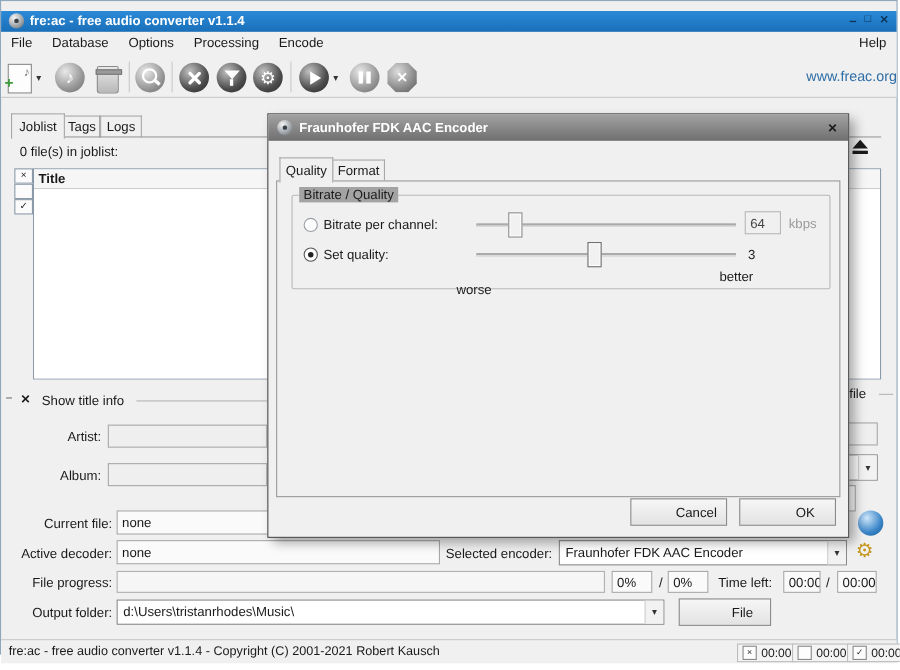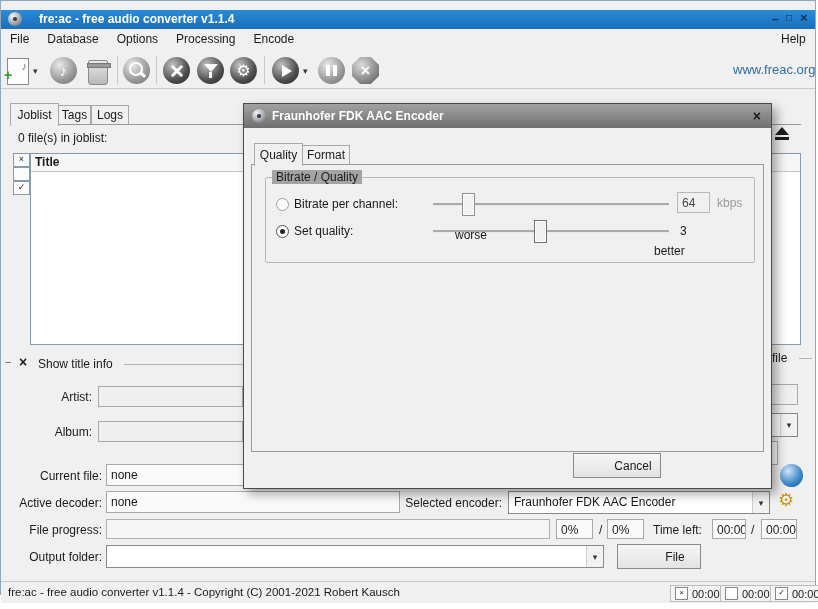--- a/index.html
+++ b/index.html
@@ -1,21 +1,21 @@
 <!DOCTYPE html>
 <html><head>
 <meta charset="utf-8">
 <style>
   html,body{margin:0;padding:0;background:#fff;}
   .screen{position:relative;width:818px;height:609px;background:#ffffff;overflow:hidden;
           font-family:"Liberation Sans","DejaVu Sans",sans-serif;font-size:12px;color:#1a1a1a;}
   .abs{position:absolute;}
   .win-border{left:0;top:9;width:814px;height:593px;border:1px solid #90a8bc;background:#f0f0f0;}
   .titlebar{left:1px;top:10px;width:814px;height:19px;background:linear-gradient(180deg,#2a8ad8,#1a6fb8);}
-  .title-text{left:27px;top:12px;color:#fff;font-weight:bold;margin-left:12px;}
+  .title-text{left:27px;top:12px;color:#fff;font-weight:bold;}
   .cdicon{border-radius:50%;background:radial-gradient(circle at 35% 30%,#f4f4f4,#9aa0a6 60%,#5c6166);}
   .cdicon::after{content:"";position:absolute;left:38%;top:38%;width:24%;height:24%;border-radius:50%;background:#394048;}
   .winbtn{color:#0e3256;font-weight:bold;font-size:12px;line-height:12px;}
   .menubar{left:1px;top:29px;width:814px;height:21px;background:#f0f0f0;border-bottom:1px solid #dcdcdc;display:flex;align-items:center;}
   .menu-item{padding:0 9px;height:21px;line-height:21px;}
   .toolbar{left:1px;top:50px;width:814px;height:38px;background:#f0f0f0;border-bottom:1px solid #c9c9c9;}
   .tsep{width:1px;background:#c9c9c9;top:56px;height:28px;}
   .sphere{border-radius:50%;background:radial-gradient(circle at 35% 30%,#e9e9e9,#9a9a9a 58%,#6a6a6a);}
   .sphere-dark{border-radius:50%;background:radial-gradient(circle at 35% 30%,#c2c2c2,#4d4d4d 60%,#262626);}
   .glyph{position:absolute;left:0;top:0;width:100%;height:100%;display:flex;align-items:center;justify-content:center;color:#fff;}
@@ -215,20 +215,21 @@
   <div class="abs fld ro" style="left:556px;top:519px;width:37px;height:20px;">0%</div>
   <div class="abs" style="left:599px;top:523px;">/</div>
   <div class="abs fld ro" style="left:607px;top:519px;width:37px;height:20px;">0%</div>
   <div class="abs" style="left:653px;top:523px;">Time left:</div>
   <div class="abs fld ro" style="left:712px;top:519px;width:34px;height:20px;">00:00</div>
   <div class="abs" style="left:751px;top:523px;">/</div>
   <div class="abs fld ro" style="left:761px;top:519px;width:36px;height:20px;">00:00</div>
 
   <div class="abs rlabel" style="left:0;top:550px;width:102px;">Output folder:</div>
   <div class="abs combo" style="left:106px;top:545px;width:498px;height:23px;">
+    <div class="txt">d:\Users\tristanrhodes\Music\</div>
     <div class="arr">▾</div>
   </div>
   <div class="abs btn" style="left:617px;top:544px;width:84px;height:25px;">File</div>
 
   <div class="abs statusbar"></div>
   <div class="abs" style="left:8px;top:586px;font-size:11.5px;">fre:ac - free audio converter v1.1.4 - Copyright (C) 2001-2021 Robert Kausch</div>
   <div class="abs timer" style="left:670px;top:585px;">
     <div class="tbox">×</div>
     <span>00:00</span>
   </div>
@@ -261,19 +262,20 @@
     <div class="thumb" style="left:218px;top:89px;"></div>
     <div class="fld" style="position:absolute;left:433px;top:88px;width:33px;height:21px;background:#f0f0f0;border-color:#b8b8b8;color:#444;">64</div>
     <div class="gray" style="position:absolute;left:473px;top:92px;">kbps</div>
 
     <div class="radio sel" style="left:32px;top:121px;"></div>
     <div style="position:absolute;left:50px;top:120px;">Set quality:</div>
     <div class="track" style="left:189px;top:126px;width:236px;"></div>
     <div class="thumb" style="left:290px;top:116px;border-color:#707070;"></div>
     <div style="position:absolute;left:436px;top:120px;">3</div>
 
-    <div style="position:absolute;left:171px;top:124px;margin-left:40px;">worse</div>
+    <div style="position:absolute;left:171px;top:152px;">worse</div>
     <div style="position:absolute;left:410px;top:140px;">better</div>
 
     <div class="btn" style="position:absolute;left:329px;top:349px;width:88px;height:25px;">Cancel</div>
+    <div class="btn" style="position:absolute;left:428px;top:349px;width:88px;height:25px;">OK</div>
   </div>
 
 </div>
 
 </body></html>

